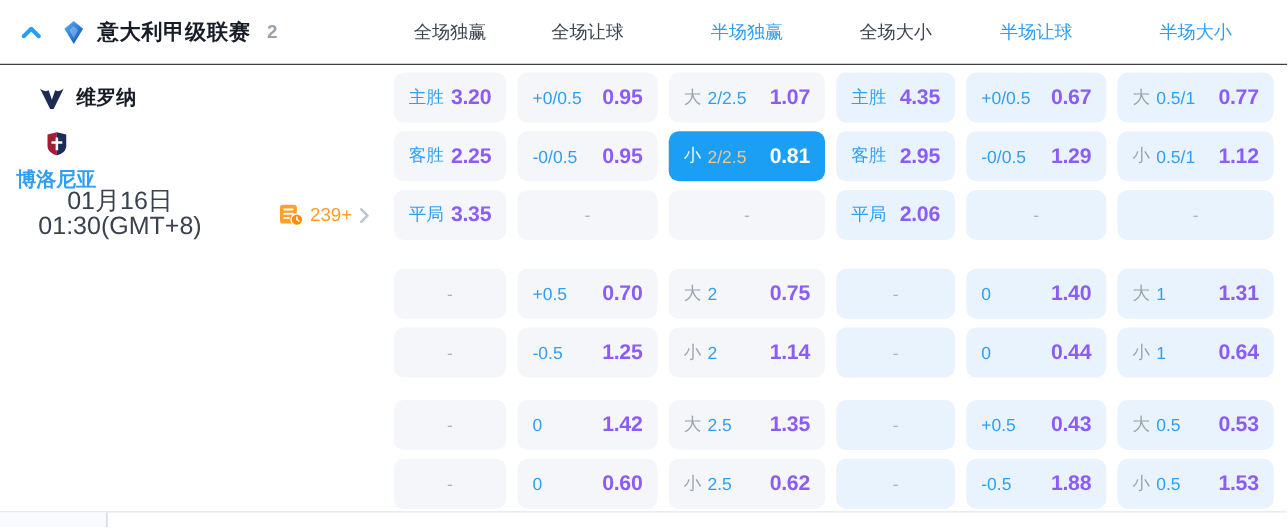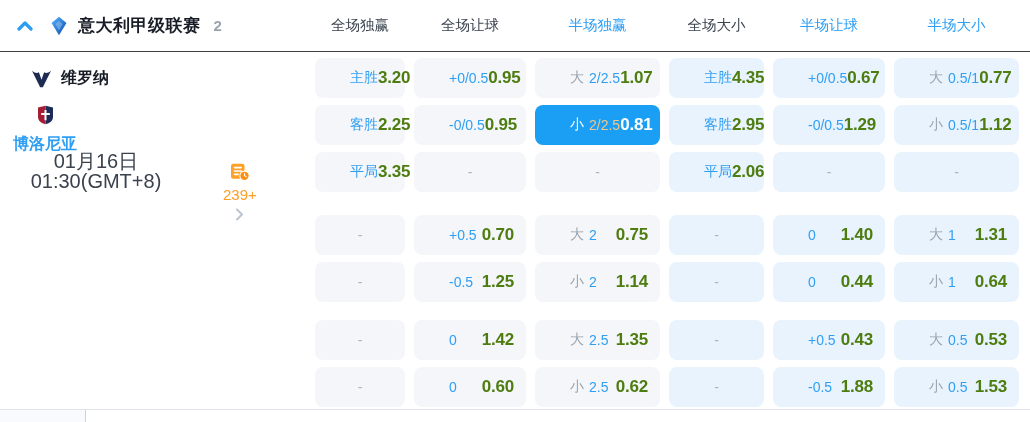--- a/index.html
+++ b/index.html
@@ -56,23 +56,23 @@
     border-radius: 8px;
     display: flex;
     align-items: center;
     justify-content: space-between;
     padding: 0 12px;
     cursor: pointer;
   }
   .cell:first-child { grid-column: 2; }
   .cell.ft { background: #f4f6fa; }
   .cell.ht { background: #e9f3fd; }
-  .cell .lab { display: flex; align-items: center; gap: 5px; font-size: 14px; color: #2f9ff4; white-space: nowrap; margin-left: 23px; }
+  .cell .lab { display: flex; align-items: center; gap: 5px; font-size: 14px; color: #2f9ff4; white-space: nowrap; }
   .cell .prefix { color: #99a3ae; font-size: 14px; }
-  .cell .val { font-size: 17px; font-weight: 700; color: #4d7c0f; letter-spacing: -0.2px; }
+  .cell .val { font-size: 17px; font-weight: 700; color: #8b5cf6; letter-spacing: -0.2px; }
   .cell.empty { justify-content: center; cursor: default; }
   .cell.empty .dash { color: #aab3bf; font-size: 14px; }
   .cell.selected { background: #1a9ff4; }
   .cell.selected .prefix { color: #ffffff; }
   .cell.selected .lab { color: #edc88c; }
   .cell.selected .val { color: #ffffff; }
   
   .team-row {
     position: absolute;
     height: 40px;
@@ -94,21 +94,20 @@
     color: #3a424e;
     line-height: 20px;
   }
   .markets-link {
     position: absolute;
     top: 163px; left: 223px;
     display: flex;
     align-items: center;
     gap: 5px;
     cursor: pointer;
-    flex-direction: column;
   }
   .markets-count { font-size: 15px; color: #ff9e27; }
   
   .next-hint {
     position: absolute;
     left: 0; right: 0; bottom: 0;
     height: 13px;
     border-top: 1px solid #e1e5eb;
     display: flex;
   }

